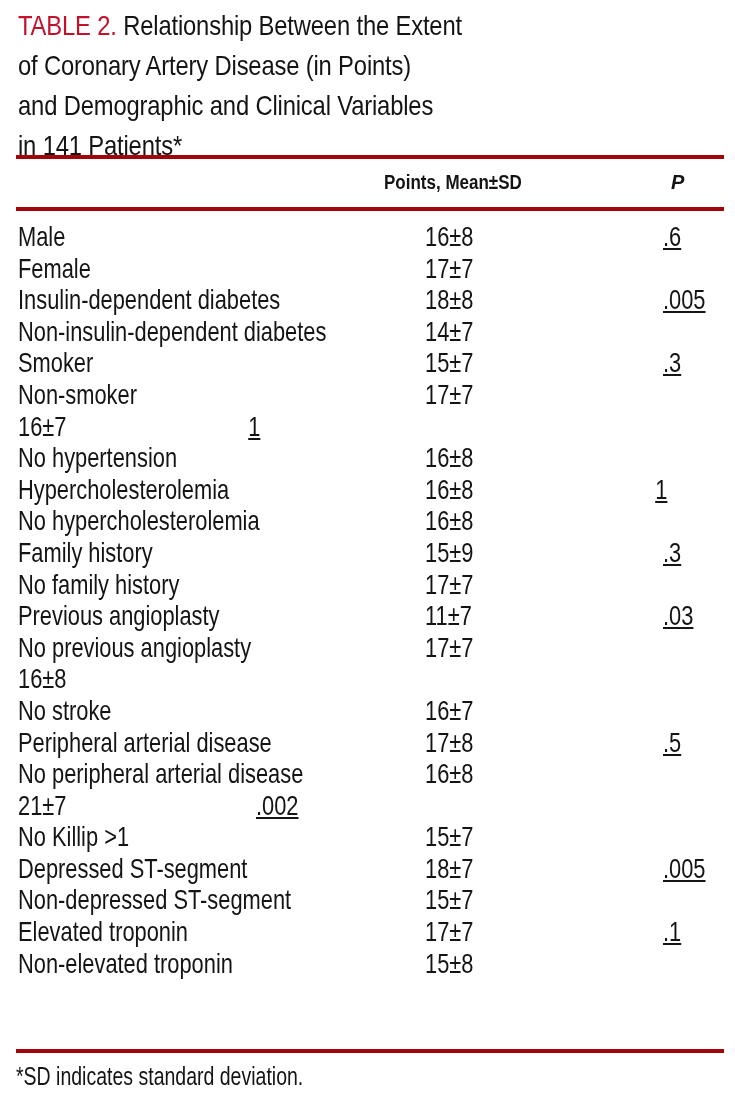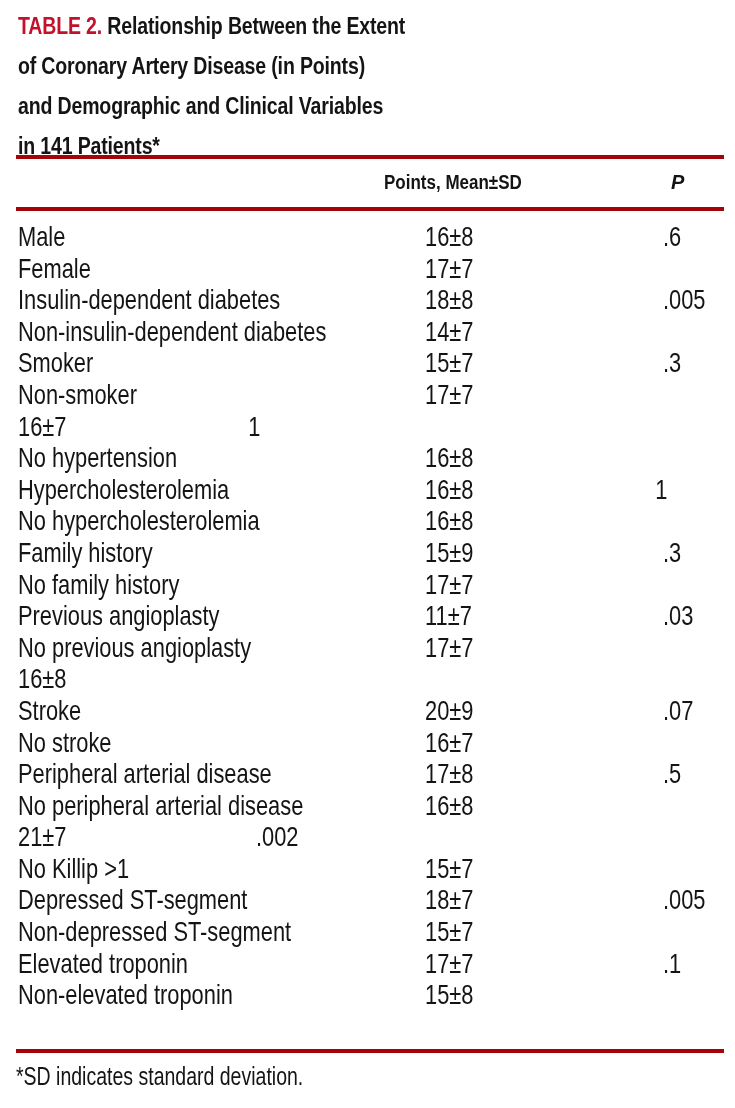--- a/index.html
+++ b/index.html
@@ -2,21 +2,21 @@
 <html style="--title-red: #c3112c; --rule-red: #a30408;"><head>
 <meta charset="utf-8">
 <style>
   html,body { margin:0; padding:0; background:#ffffff; }
   .page {
     position:relative; width:735px; height:1108px; background:#ffffff;
     font-family:"Liberation Sans", sans-serif; color:#141414; overflow:hidden;
   }
   .title {
     position:absolute; top:6px; left:18px;
-    font-weight:bold; font-size:23px; line-height:40px; white-space:nowrap;
+    font-weight:normal; font-size:28px; line-height:40px; white-space:nowrap;
     letter-spacing:-0.2px;
   }
   .t-line { transform:scaleX(0.85); transform-origin:left center; }
   .t-label { color:var(--title-red,#c3112c); }
   .rule {
     position:absolute; left:16px; width:708px; height:4px;
     background:var(--rule-red,#a30408);
   }
   .rule-top    { top:155px; }
   .rule-header { top:207px; }
@@ -24,21 +24,21 @@
   .head-points {
     position:absolute; left:384px; top:170px;
     font-size:20px; font-weight:bold; line-height:24px;
     transform:scaleX(0.85); transform-origin:left center; white-space:nowrap;
   }
   .head-p {
     position:absolute; left:671px; top:170px;
     font-size:20px; font-weight:bold; font-style:italic; line-height:24px;
   }
   .rows { position:absolute; top:221px; left:0; width:735px; }
-  .row { display:flex; height:31.6px; line-height:31.6px; padding-left:18px; }
+  .row { display:flex; height:31.6px; line-height:31.6px; padding-left:18px;text-decoration:underline; }
   .cell       { display:block; }
   .cell.label { width:407px; }
   .cell.points{ width:228px; }
   .cell.pval  { flex:1; display:flex; }
   .cond {
     display:inline-block; font-size:28px;
     transform:scaleX(0.78); transform-origin:left center; white-space:nowrap;
   }
   .p-int {
     display:inline-block; width:10px; text-align:right; font-size:28px;
@@ -186,28 +186,20 @@
         </span>
       </div>
       <div class="row">
         <span class="cell points"><span class="cond">16±8</span></span>
         <span class="cell pval">
           <span class="p-int"></span>
           <span class="p-frac"></span>
         </span>
       </div>
       <div class="row">
-        <span class="cell label"><span class="cond">Stroke</span></span>
-        <span class="cell points"><span class="cond">20±9</span></span>
-        <span class="cell pval">
-          <span class="p-int"></span>
-          <span class="p-frac">.07</span>
-        </span>
-      </div>
-      <div class="row">
         <span class="cell label"><span class="cond">No stroke</span></span>
         <span class="cell points"><span class="cond">16±7</span></span>
         <span class="cell pval">
           <span class="p-int"></span>
           <span class="p-frac"></span>
         </span>
       </div>
       <div class="row">
         <span class="cell label"><span class="cond">Peripheral arterial disease</span></span>
         <span class="cell points"><span class="cond">17±8</span></span>

